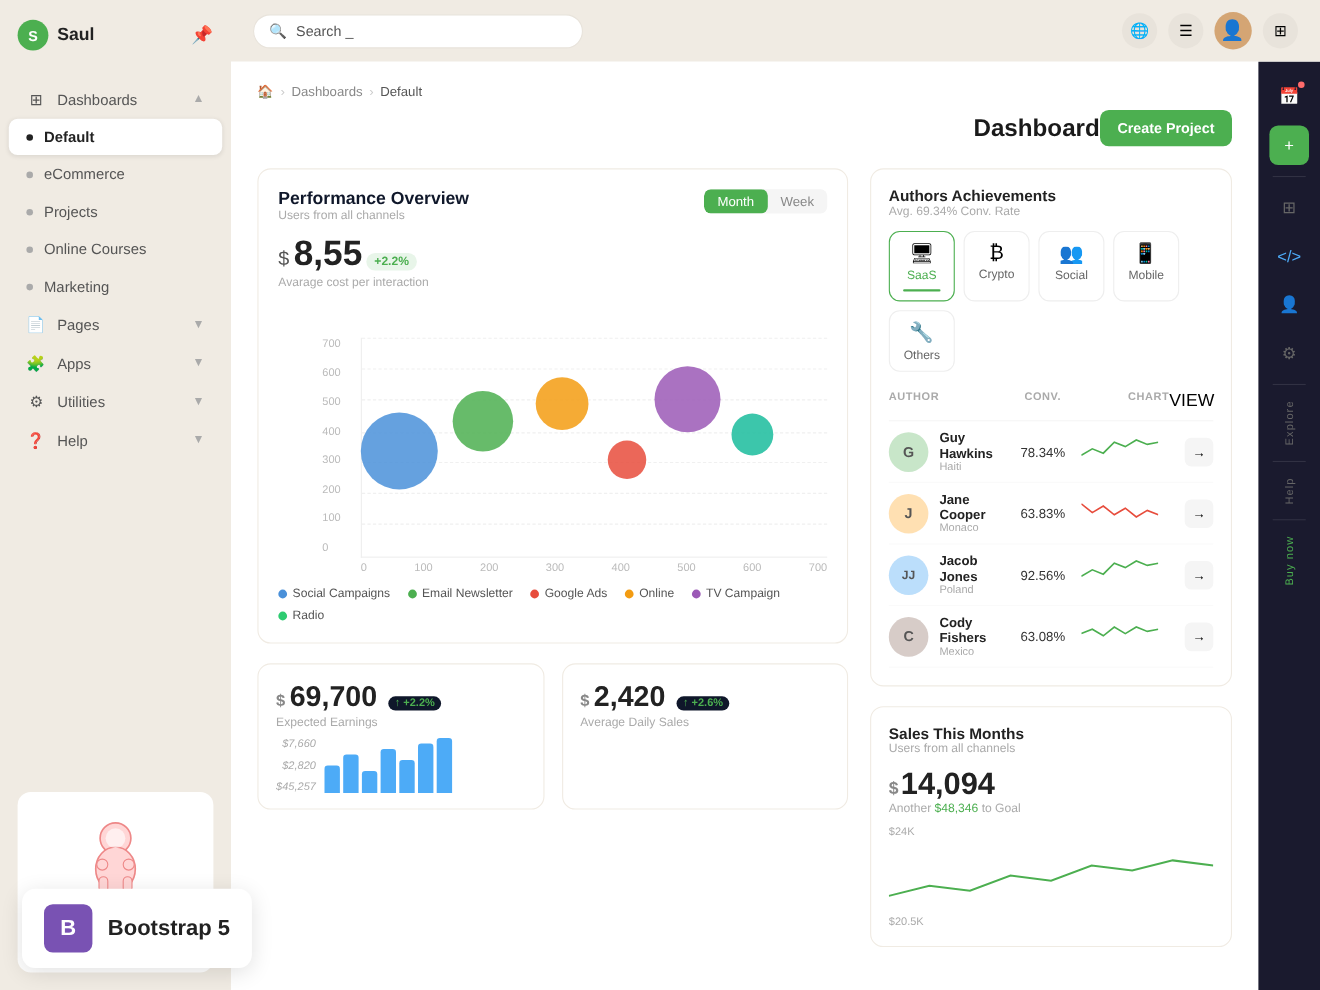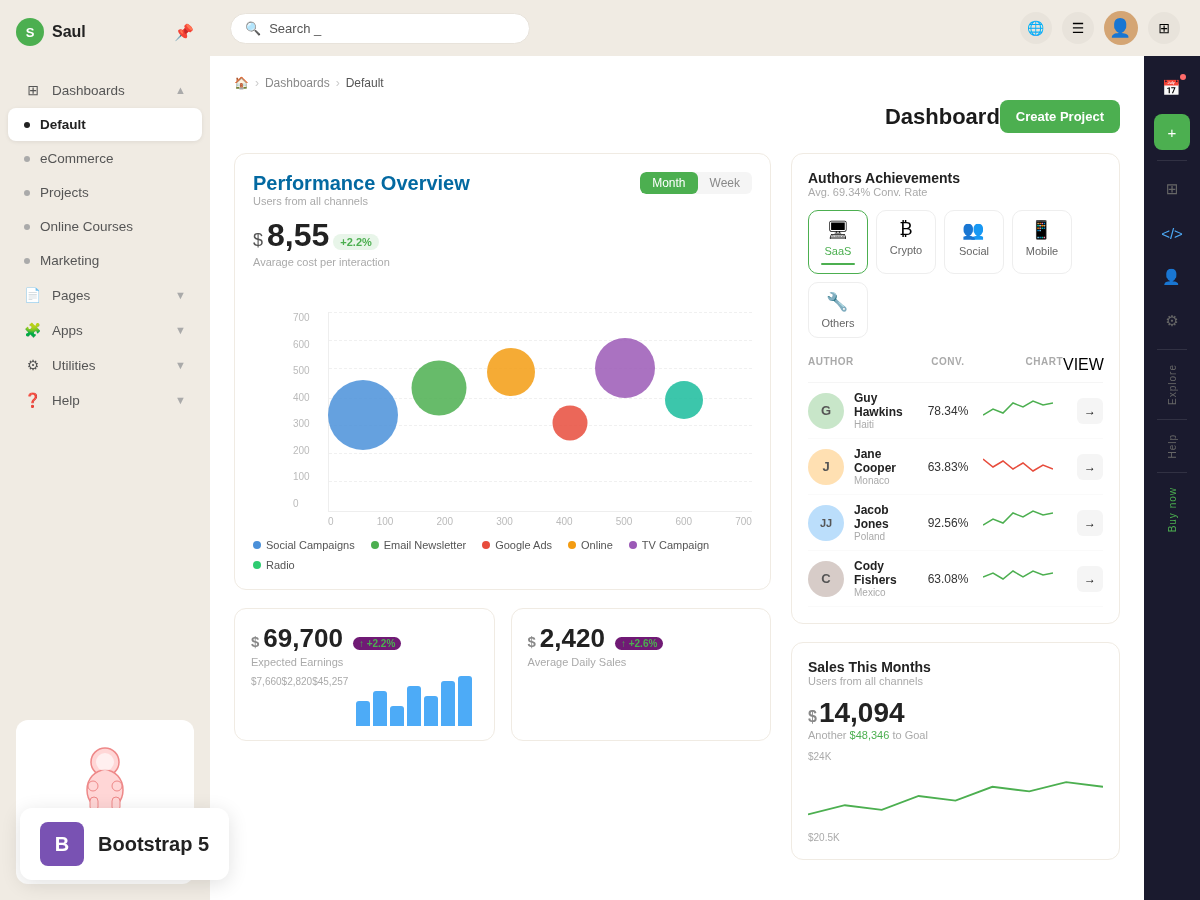--- a/index.html
+++ b/index.html
@@ -47,42 +47,42 @@
     .create-btn { background: #4caf50; color: white; border: none; padding: 9px 16px; border-radius: 8px; font-size: 13px; font-weight: 600; cursor: pointer; }
 
     
     .dashboard-cols { display: flex; gap: 20px; }
     .col-left { flex: 1; min-width: 0; }
     .col-right { width: 329px; flex-shrink: 0; }
 
     
     .card { background: white; border: 1px solid #f0ebe3; border-radius: 12px; padding: 18px; margin-bottom: 18px; }
     .card-header { display: flex; align-items: flex-start; justify-content: space-between; margin-bottom: 4px; }
-    .card-title { font-size: 20px; font-weight: 600; color: #0369a1; }
+    .card-title { font-size: 16px; font-weight: 600; color: #0f172a; }
     .card-sub { font-size: 11px; color: #aaa; }
     .toggle-btns { display: flex; gap: 0; background: #f5f5f5; border-radius: 6px; overflow: hidden; }
     .toggle-btn { padding: 4px 12px; font-size: 12px; cursor: pointer; border: none; background: transparent; color: #888; }
     .toggle-btn.active { background: #4caf50; color: white; border-radius: 6px; }
 
     .metric-value { font-size: 32px; font-weight: 700; color: #222; display: flex; align-items: baseline; gap: 4px; margin: 10px 0 2px; }
     .metric-value .currency { font-size: 18px; font-weight: 400; color: #555; }
     .metric-badge { background: #e8f5e9; color: #4caf50; font-size: 11px; padding: 2px 7px; border-radius: 10px; display: inline-flex; align-items: center; gap: 2px; }
     .metric-label { font-size: 11px; color: #aaa; margin-bottom: 14px; }
     .chart-container { position: relative; margin-left: 40px; }
     .bubble { position: absolute; border-radius: 50%; opacity: 0.85; }
     .chart-legend { display: flex; flex-wrap: wrap; gap: 8px 16px; margin-top: 12px; }
     .legend-item { display: flex; align-items: center; gap: 5px; font-size: 11px; color: #555; }
     .legend-dot { width: 8px; height: 8px; border-radius: 50%; flex-shrink: 0; }
 
     
     .stats-row { display: flex; gap: 16px; margin-bottom: 18px; }
     .stat-card { flex: 1; background: white; border: 1px solid #f0ebe3; border-radius: 12px; padding: 14px 16px; }
     .stat-value { font-size: 26px; font-weight: 700; color: #222; display: flex; align-items: baseline; gap: 4px; }
     .stat-currency { font-size: 15px; color: #888; }
-    .stat-badge { display: inline-flex; align-items: center; gap: 2px; font-size: 10px; background: #701a75; color: #4caf50; padding: 1px 6px; border-radius: 8px; margin-left: 6px; }
+    .stat-badge { display: inline-flex; align-items: center; gap: 2px; font-size: 10px; background: #0f172a; color: #4caf50; padding: 1px 6px; border-radius: 8px; margin-left: 6px; }
     .stat-label { font-size: 11px; color: #aaa; margin-top: 2px; }
 
     
     .authors-card { background: white; border: 1px solid #f0ebe3; border-radius: 12px; padding: 16px; margin-bottom: 18px; }
     .authors-title { font-size: 14px; font-weight: 600; color: #222; }
     .authors-sub { font-size: 11px; color: #aaa; margin-bottom: 12px; }
 
     .category-tabs { display: flex; flex-wrap: wrap; gap: 8px; margin-bottom: 14px; }
     .cat-tab { display: flex; flex-direction: column; align-items: center; gap: 4px; padding: 8px 12px; border-radius: 10px; border: 1px solid #eee; cursor: pointer; min-width: 60px; }
     .cat-tab.active { border-color: #4caf50; }
@@ -349,21 +349,21 @@
           <div class="stats-row">
             <div class="stat-card">
               <div class="stat-value">
                 <span class="stat-currency">$</span>
                 <span>69,700</span>
                 <span class="stat-badge">↑ +2.2%</span>
               </div>
               <div class="stat-label">Expected Earnings</div>
 
               <div style="display:flex;gap:4px;align-items:flex-end;height:50px;margin-top:8px;">
-                <div style="text-align:right;font-size:10px;color:#aaa;display:flex;flex-direction:row;justify-content:space-between;height:50px;padding-right:4px;">
+                <div style="text-align:right;font-size:10px;color:#aaa;display:flex;flex-direction:column;justify-content:space-between;height:50px;padding-right:4px;font-style:italic;">
                   <span>$7,660</span>
                   <span>$2,820</span>
                   <span>$45,257</span>
                 </div>
                 <div style="display:flex;align-items:flex-end;gap:3px;flex:1;">
                   <div style="background:#4dabf7;width:14px;height:25px;border-radius:3px 3px 0 0;"></div>
                   <div style="background:#4dabf7;width:14px;height:35px;border-radius:3px 3px 0 0;"></div>
                   <div style="background:#4dabf7;width:14px;height:20px;border-radius:3px 3px 0 0;"></div>
                   <div style="background:#4dabf7;width:14px;height:40px;border-radius:3px 3px 0 0;"></div>
                   <div style="background:#4dabf7;width:14px;height:30px;border-radius:3px 3px 0 0;"></div>

